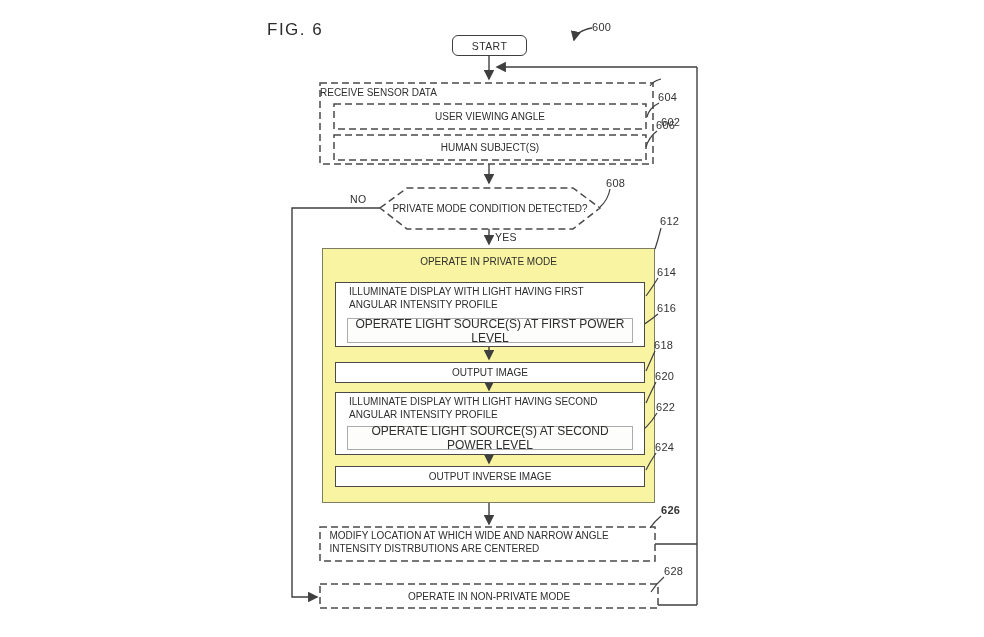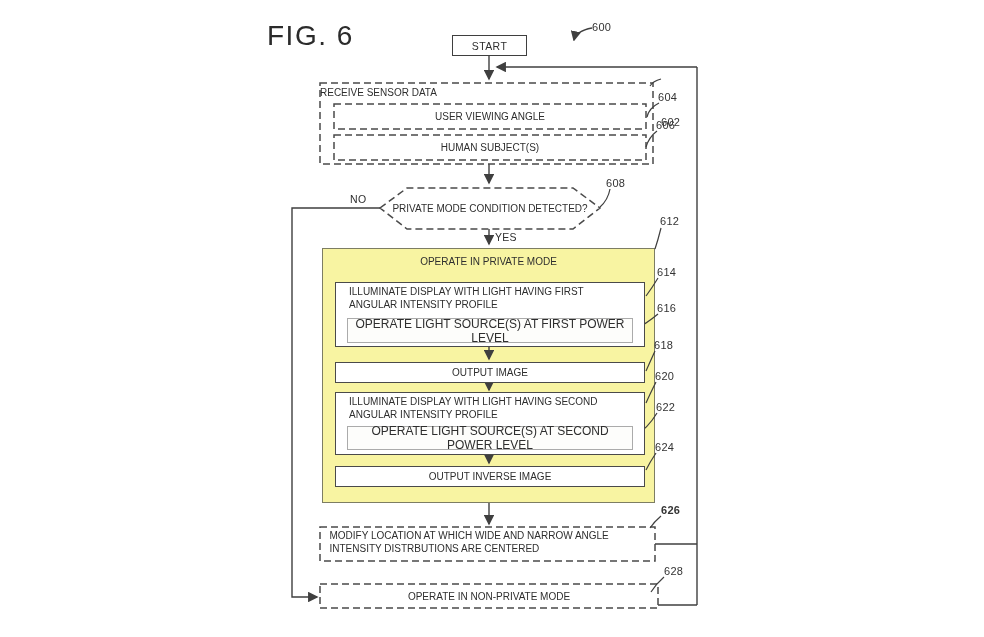--- a/index.html
+++ b/index.html
@@ -3,25 +3,25 @@
 <meta charset="utf-8">
 <style>
   html,body{margin:0;padding:0;background:#ffffff;}
   .stage{
     position:relative;width:984px;height:637px;background:#ffffff;overflow:hidden;
     font-family:"Liberation Sans",sans-serif;color:#333;
   }
   .overlay{position:absolute;left:0;top:0;z-index:2;}
   .fig-title{
     position:absolute;left:267px;top:20px;z-index:3;
-    font-size:28px;letter-spacing:1.5px;color:#2b2b2b;font-weight:400;
+    font-size:17px;letter-spacing:1.5px;color:#2b2b2b;font-weight:400;
   }
   .terminal{
     position:absolute;left:452px;top:35px;width:75px;height:21px;z-index:3;
-    border:1.5px solid #3f3f3f;border-radius:0;background:#fff;
+    border:1.5px solid #3f3f3f;border-radius:6px;background:#fff;
     display:flex;align-items:center;justify-content:center;
     font-size:10.5px;color:#2e2e2e;box-sizing:border-box;letter-spacing:.4px;
   }
   .yellowbox{
     position:absolute;left:322px;top:248px;width:333px;height:255px;z-index:1;
     background:#f8f4a2;border:1.3px solid #7d7d63;box-sizing:border-box;
   }
   .ytitle{margin-top:7px;text-align:center;font-size:10px;color:#2e2e2e;}
   .solidbox{
     position:absolute;z-index:3;background:#fff;border:1.4px solid #4a4a4a;

